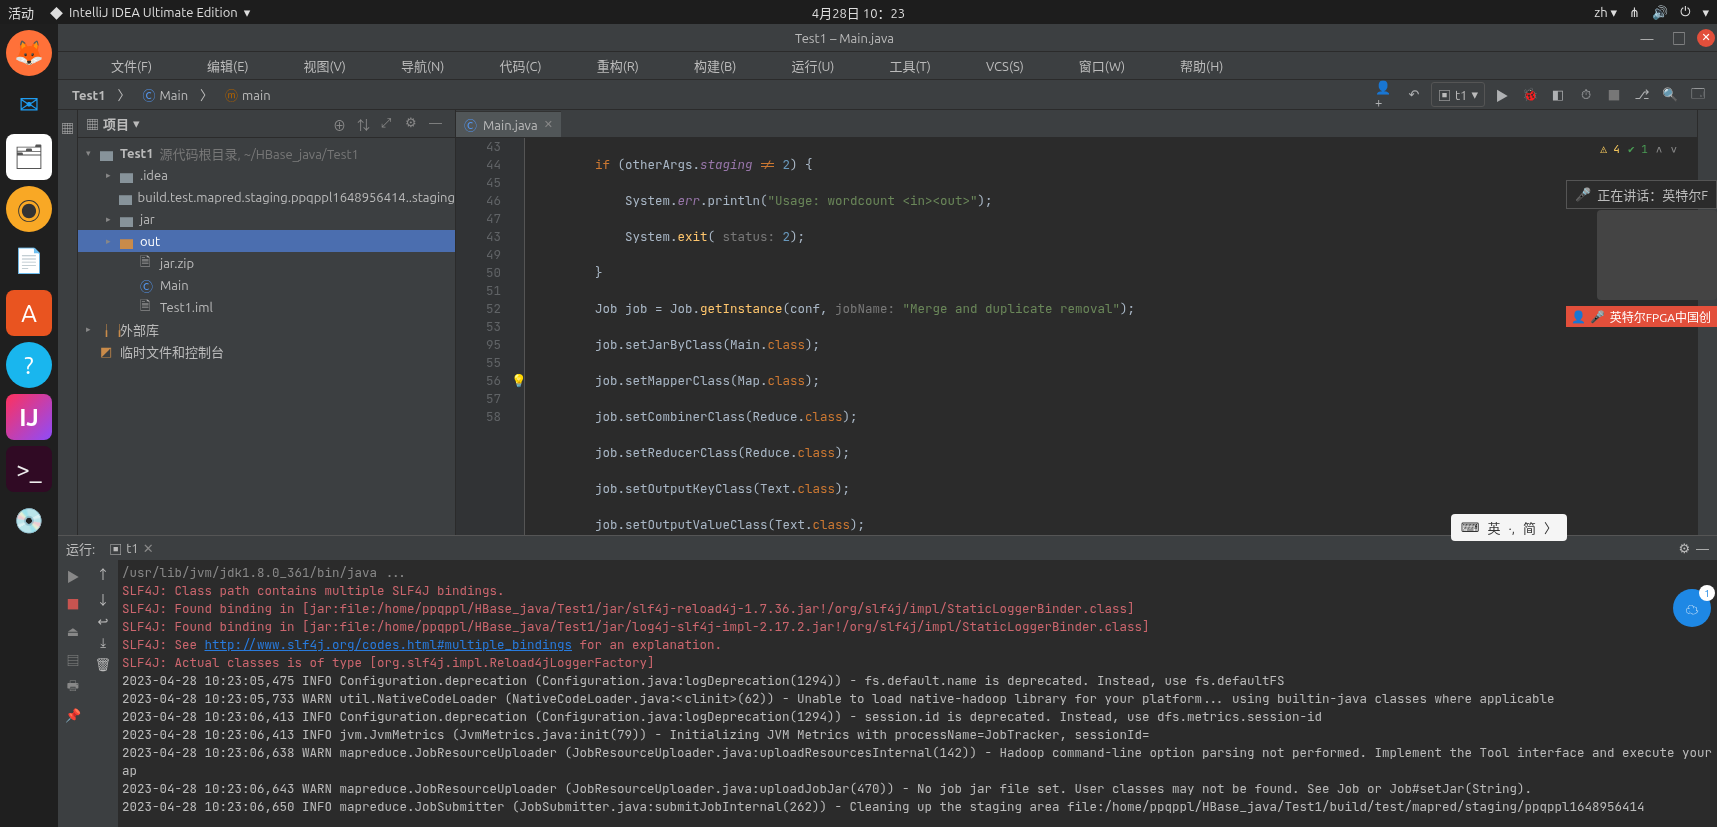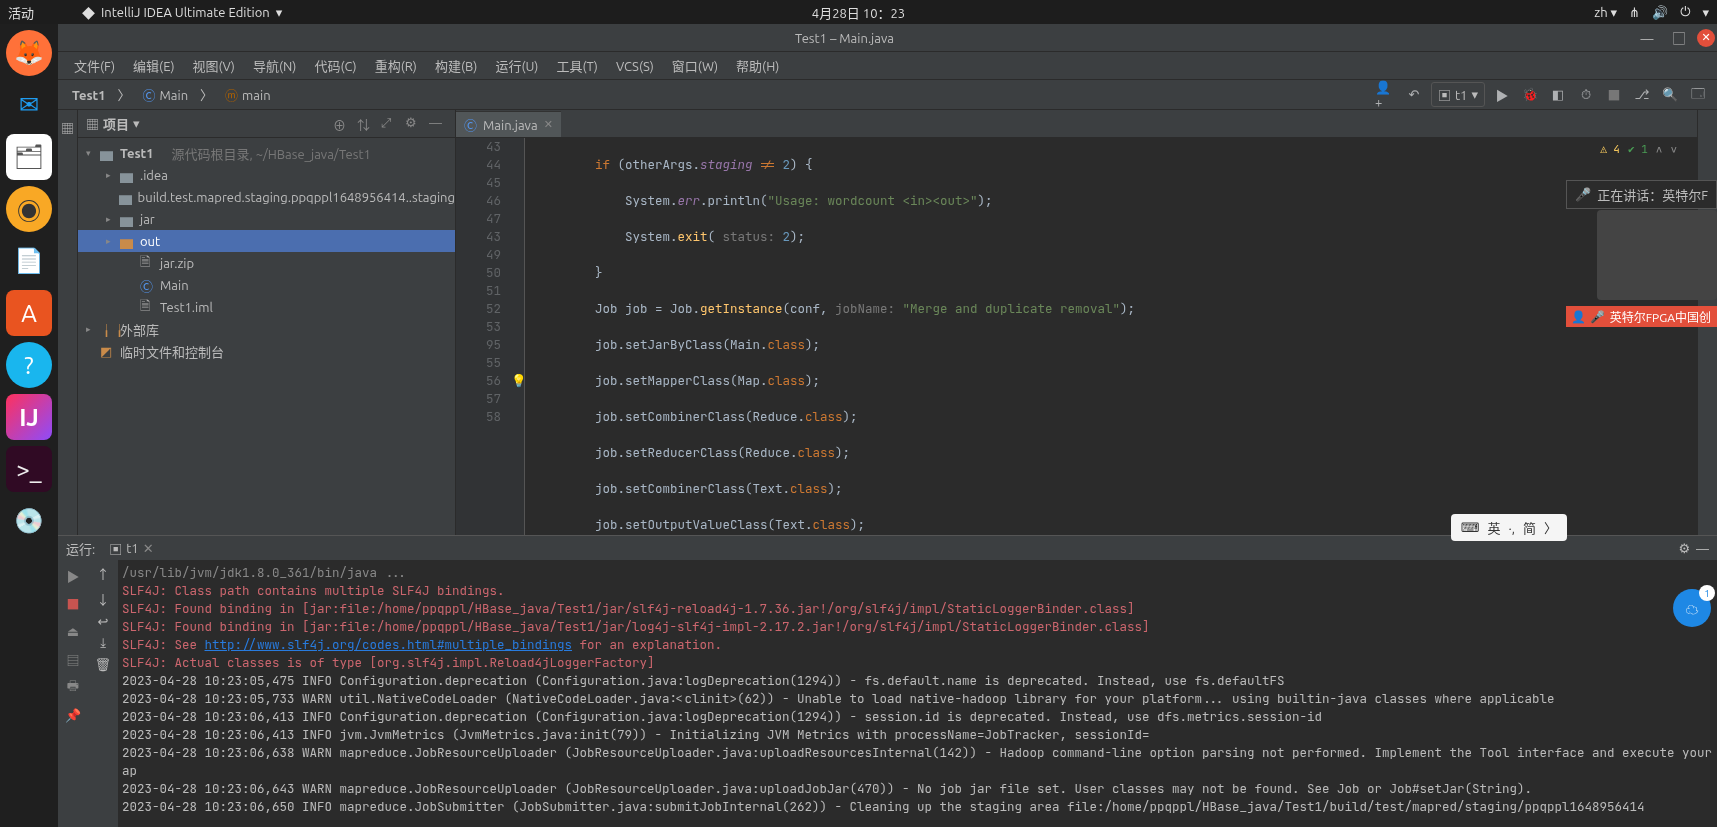--- a/index.html
+++ b/index.html
@@ -16,21 +16,20 @@
 
 
 .system-bar {
   background: #1d1d1d;
   height: 24px;
   display: flex;
   align-items: center;
   padding: 0 8px;
   color: #dedede;
   position: relative;
-  gap: 32px;
 }
 .system-bar .activities { margin-right: 16px; }
 .system-bar .app-menu { display: flex; align-items: center; gap: 6px; }
 .system-bar .datetime { position: absolute; left: 50%; transform: translateX(-50%); }
 .system-bar .tray { margin-left: auto; display: flex; gap: 12px; align-items: center; }
 
 
 .dock {
   position: absolute;
   left: 0; top: 24px; bottom: 0;
@@ -84,20 +83,21 @@
   display: flex;
   align-items: center;
   padding: 0 8px;
   gap: 2px;
   border-bottom: 1px solid #2b2b2b;
 }
 .menubar .menu-item {
   padding: 4px 8px;
   cursor: pointer;
   color: #bbb;
+  margin-left: 37px;
 }
 
 
 .navbar {
   height: 30px;
   background: #3c3f41;
   display: flex;
   align-items: center;
   padding: 0 8px;
   border-bottom: 1px solid #2b2b2b;
@@ -173,21 +173,21 @@
   display: flex;
   align-items: center;
   height: 22px;
   padding-left: 8px;
   cursor: pointer;
   white-space: nowrap;
 }
 .tree-row.selected { background: #4b6eaf; color: white; }
 .tree-row .arrow { width: 14px; color: #888; font-size: 9px; }
 .tree-row .icon { width: 16px; margin-right: 4px; display: inline-flex; }
-.tree-row .dim { color: #777; margin-left: 18px; }
+.tree-row .dim { color: #777; margin-left: 6px; }
 .indent-0 { padding-left: 8px; }
 .indent-1 { padding-left: 28px; }
 .indent-2 { padding-left: 48px; }
 
 
 .editor-area {
   flex: 1;
   display: flex;
   flex-direction: column;
   min-width: 0;
@@ -607,21 +607,21 @@
         <div class="code">
 <div class="line"><span>        </span><span class="kw">if </span><span>(otherArgs.</span><span class="field">staging</span><span class="kw"> != </span><span class="num">2</span><span>) {</span></div>
 <div class="line"><span>            System.</span><span class="field">err</span><span>.println(</span><span class="str">"Usage: wordcount &lt;in&gt;&lt;out&gt;"</span><span>);</span></div>
 <div class="line"><span>            System.</span><span class="fn">exit</span><span>( </span><span class="hint">status: </span><span class="num">2</span><span>);</span></div>
 <div class="line"><span>        }</span></div>
 <div class="line"><span>        Job job = Job.</span><span class="fn">getInstance</span><span>(conf, </span><span class="hint">jobName: </span><span class="str">"Merge and duplicate removal"</span><span>);</span></div>
 <div class="line"><span>        job.setJarByClass(Main.</span><span class="kw">class</span><span>);</span></div>
 <div class="line"><span>        job.setMapperClass(Map.</span><span class="kw">class</span><span>);</span></div>
 <div class="line"><span>        job.setCombinerClass(Reduce.</span><span class="kw">class</span><span>);</span></div>
 <div class="line"><span>        job.setReducerClass(Reduce.</span><span class="kw">class</span><span>);</span></div>
-<div class="line"><span>        job.setCombinerClass(Text.</span><span class="kw">class</span><span>);</span></div>
+<div class="line"><span>        job.setOutputKeyClass(Text.</span><span class="kw">class</span><span>);</span></div>
 <div class="line"><span>        job.setOutputValueClass(Text.</span><span class="kw">class</span><span>);</span></div>
 
 
 
 
 
         </div>
       </div>
     </div>
 

